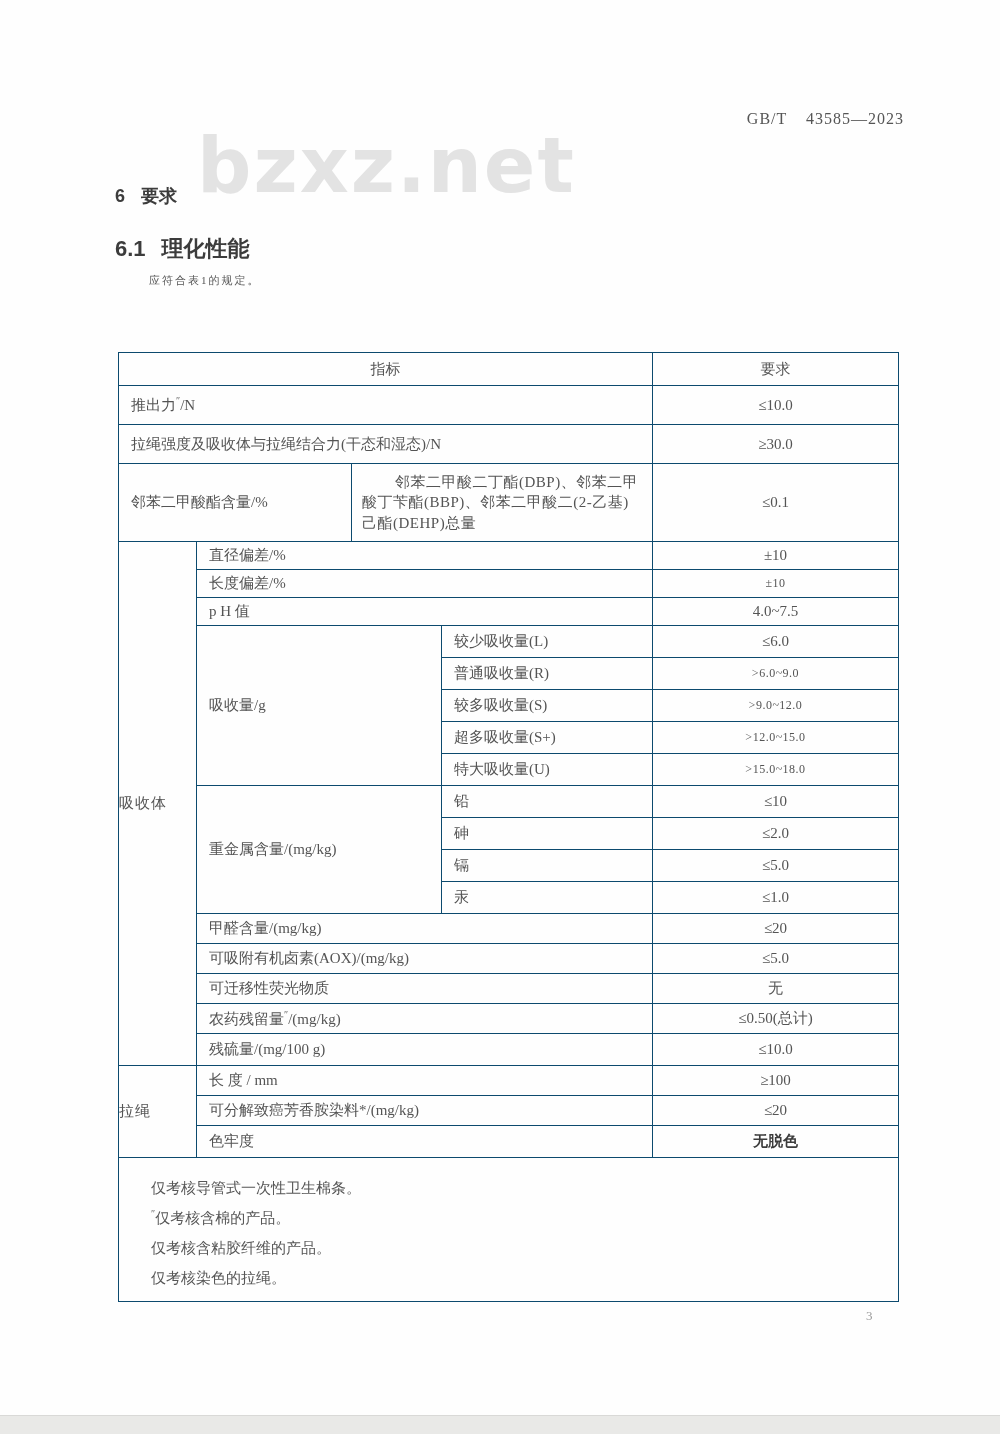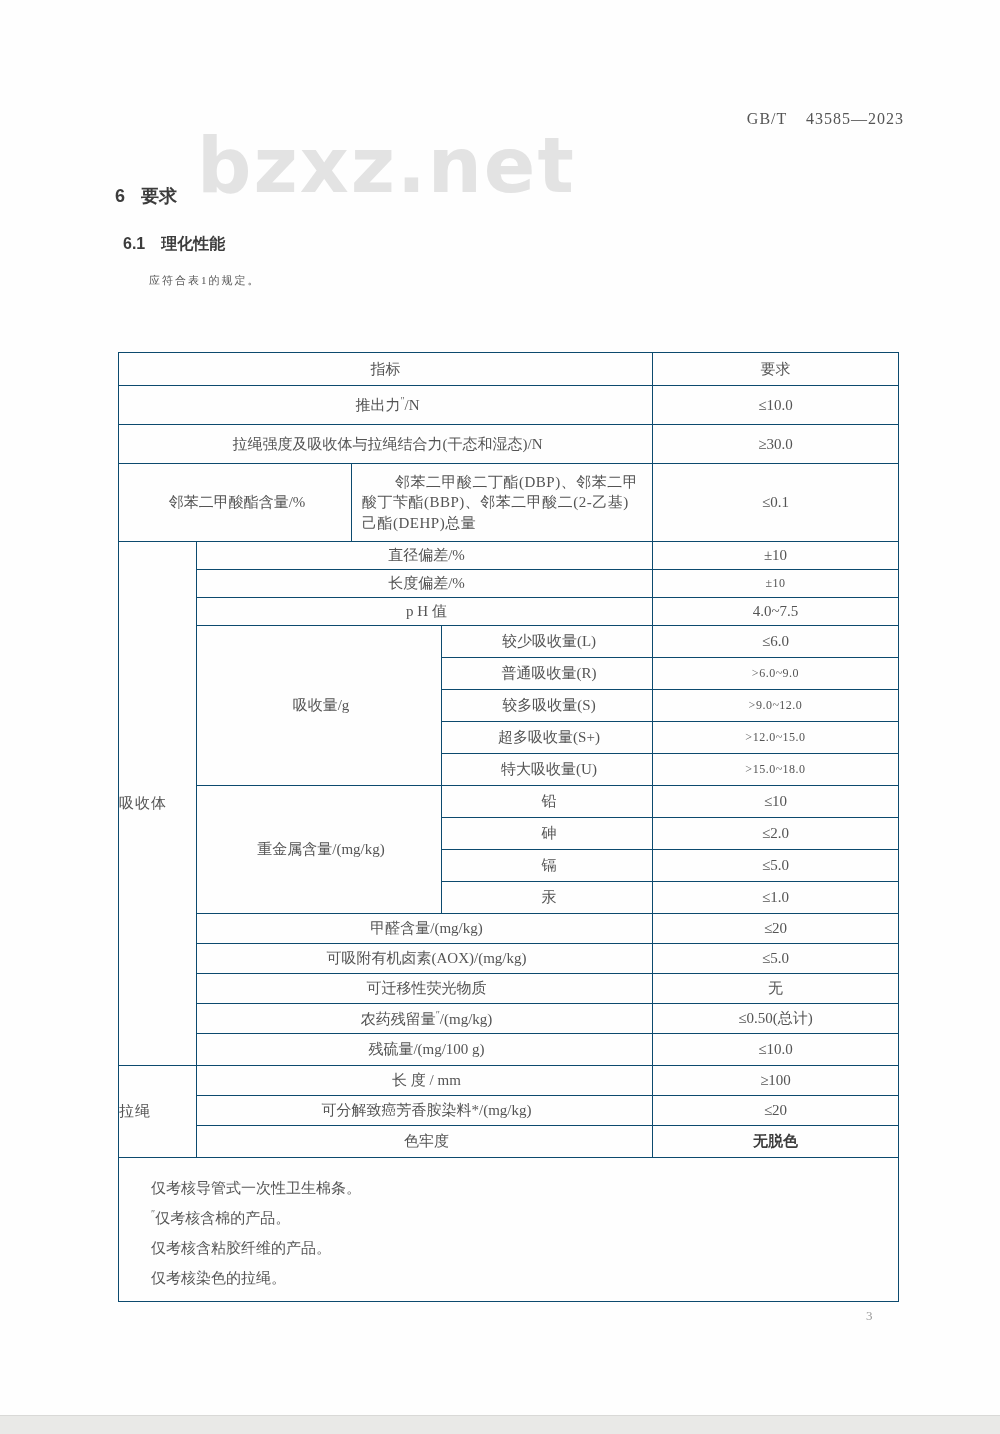--- a/index.html
+++ b/index.html
@@ -26,23 +26,23 @@
     color: #e3e3e3; user-select: none; line-height: 1;
   }
 
   .heading-1 {
     position: absolute; left: 115px; top: 184px;
     font-family: "Liberation Sans", "DejaVu Sans", sans-serif;
     font-weight: 700; font-size: 18px; color: #3c3c3c;
   }
   .heading-1 .num, .heading-2 .num { margin-right: 16px; }
   .heading-2 {
-    position: absolute; left: 123px; top: 234px;
+    position: absolute; left: 115px; top: 234px;
     font-family: "Liberation Sans", "DejaVu Sans", sans-serif;
-    font-weight: 700; font-size: 16px; color: #3c3c3c;
+    font-weight: 700; font-size: 22px; color: #3c3c3c;
   }
   .paragraph {
     position: absolute; left: 149px; top: 273px;
     font-size: 11px; color: #565656; letter-spacing: 2px;
   }
   .table-caption {
     position: absolute; left: 118px; top: 314px; width: 780px;
     text-align: center; font-weight: 700; font-size: 16px; color: #3c3c3c;
     letter-spacing: 2px;
   }
@@ -51,21 +51,21 @@
     position: absolute; left: 118px; top: 352px; width: 780px;
     border-collapse: collapse; table-layout: fixed;
     font-size: 15px; color: #545454;
   }
   .req-table td {
     border: 1px solid #0c4a6e;
     vertical-align: middle;
     line-height: 1.35;
   }
   .c-center { text-align: center; }
-  .c-left { text-align: center; padding-left: 12px; padding-right: 8px; }
+  .c-left { text-align: left; padding-left: 12px; padding-right: 8px; }
   .c-group { text-align: left; letter-spacing: 1px; }
   .small-val { font-size: 12px; letter-spacing: 0.5px; }
   .bold-val { font-weight: 700; color: #3c3c3c; }
   .detail-cell {
     text-align: left; padding: 8px 10px 8px 10px;
     text-indent: 2.2em; line-height: 1.75; letter-spacing: 0.5px;
   }
   sup.fn-mark { font-size: 10px; color: #666; }
 
   .r-hdr td { height: 33px; }

